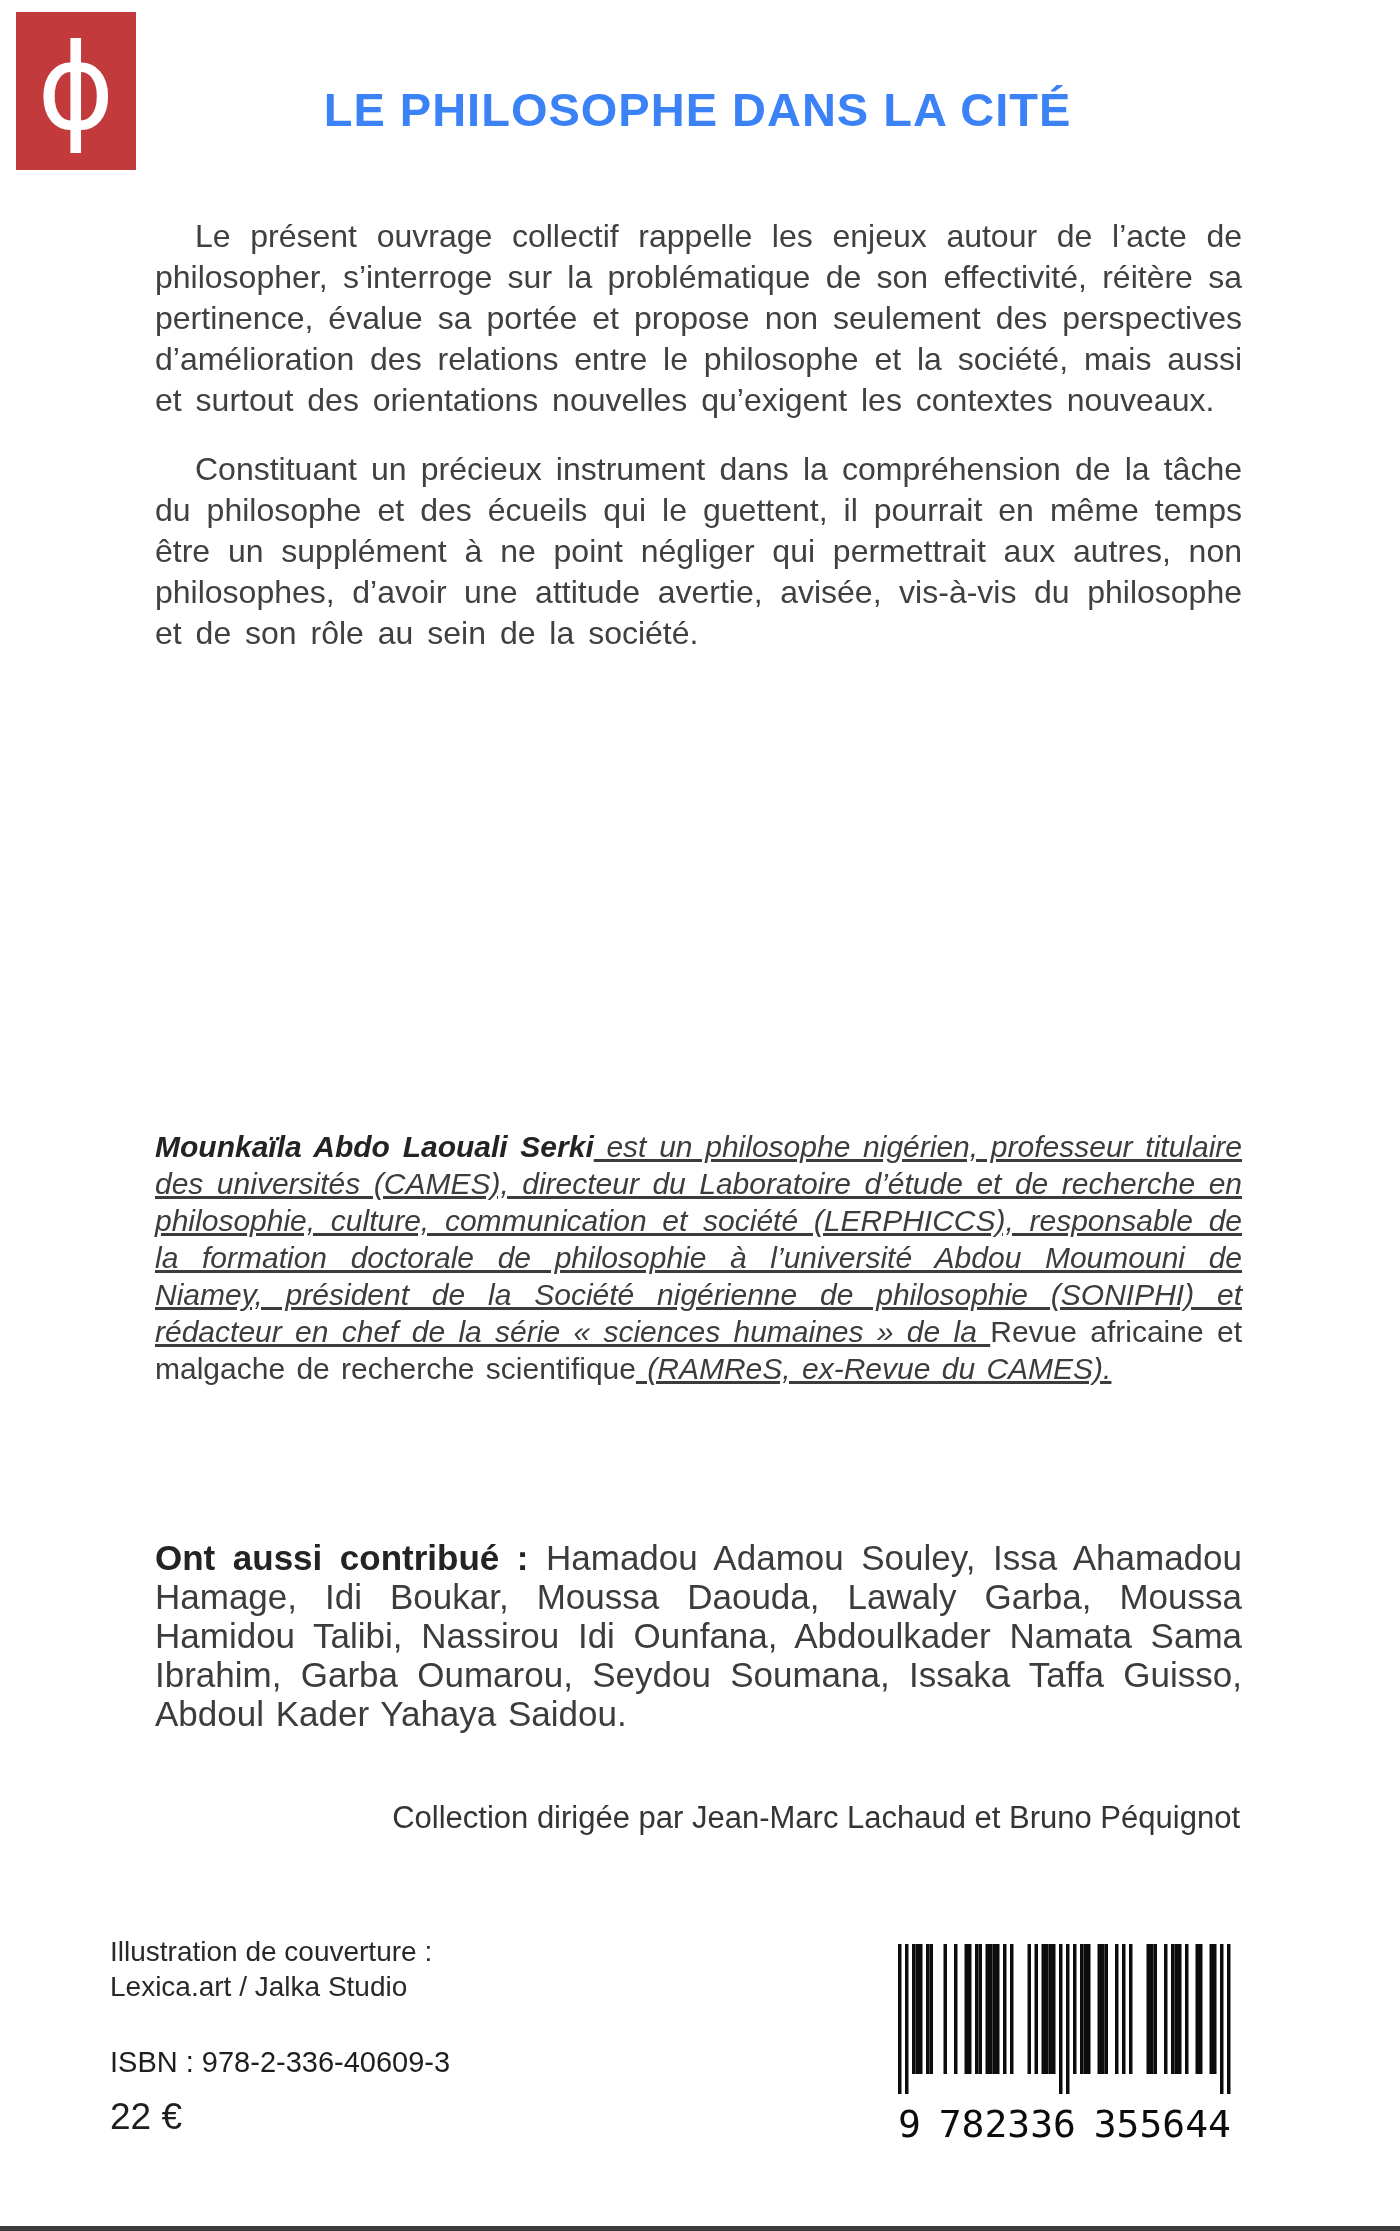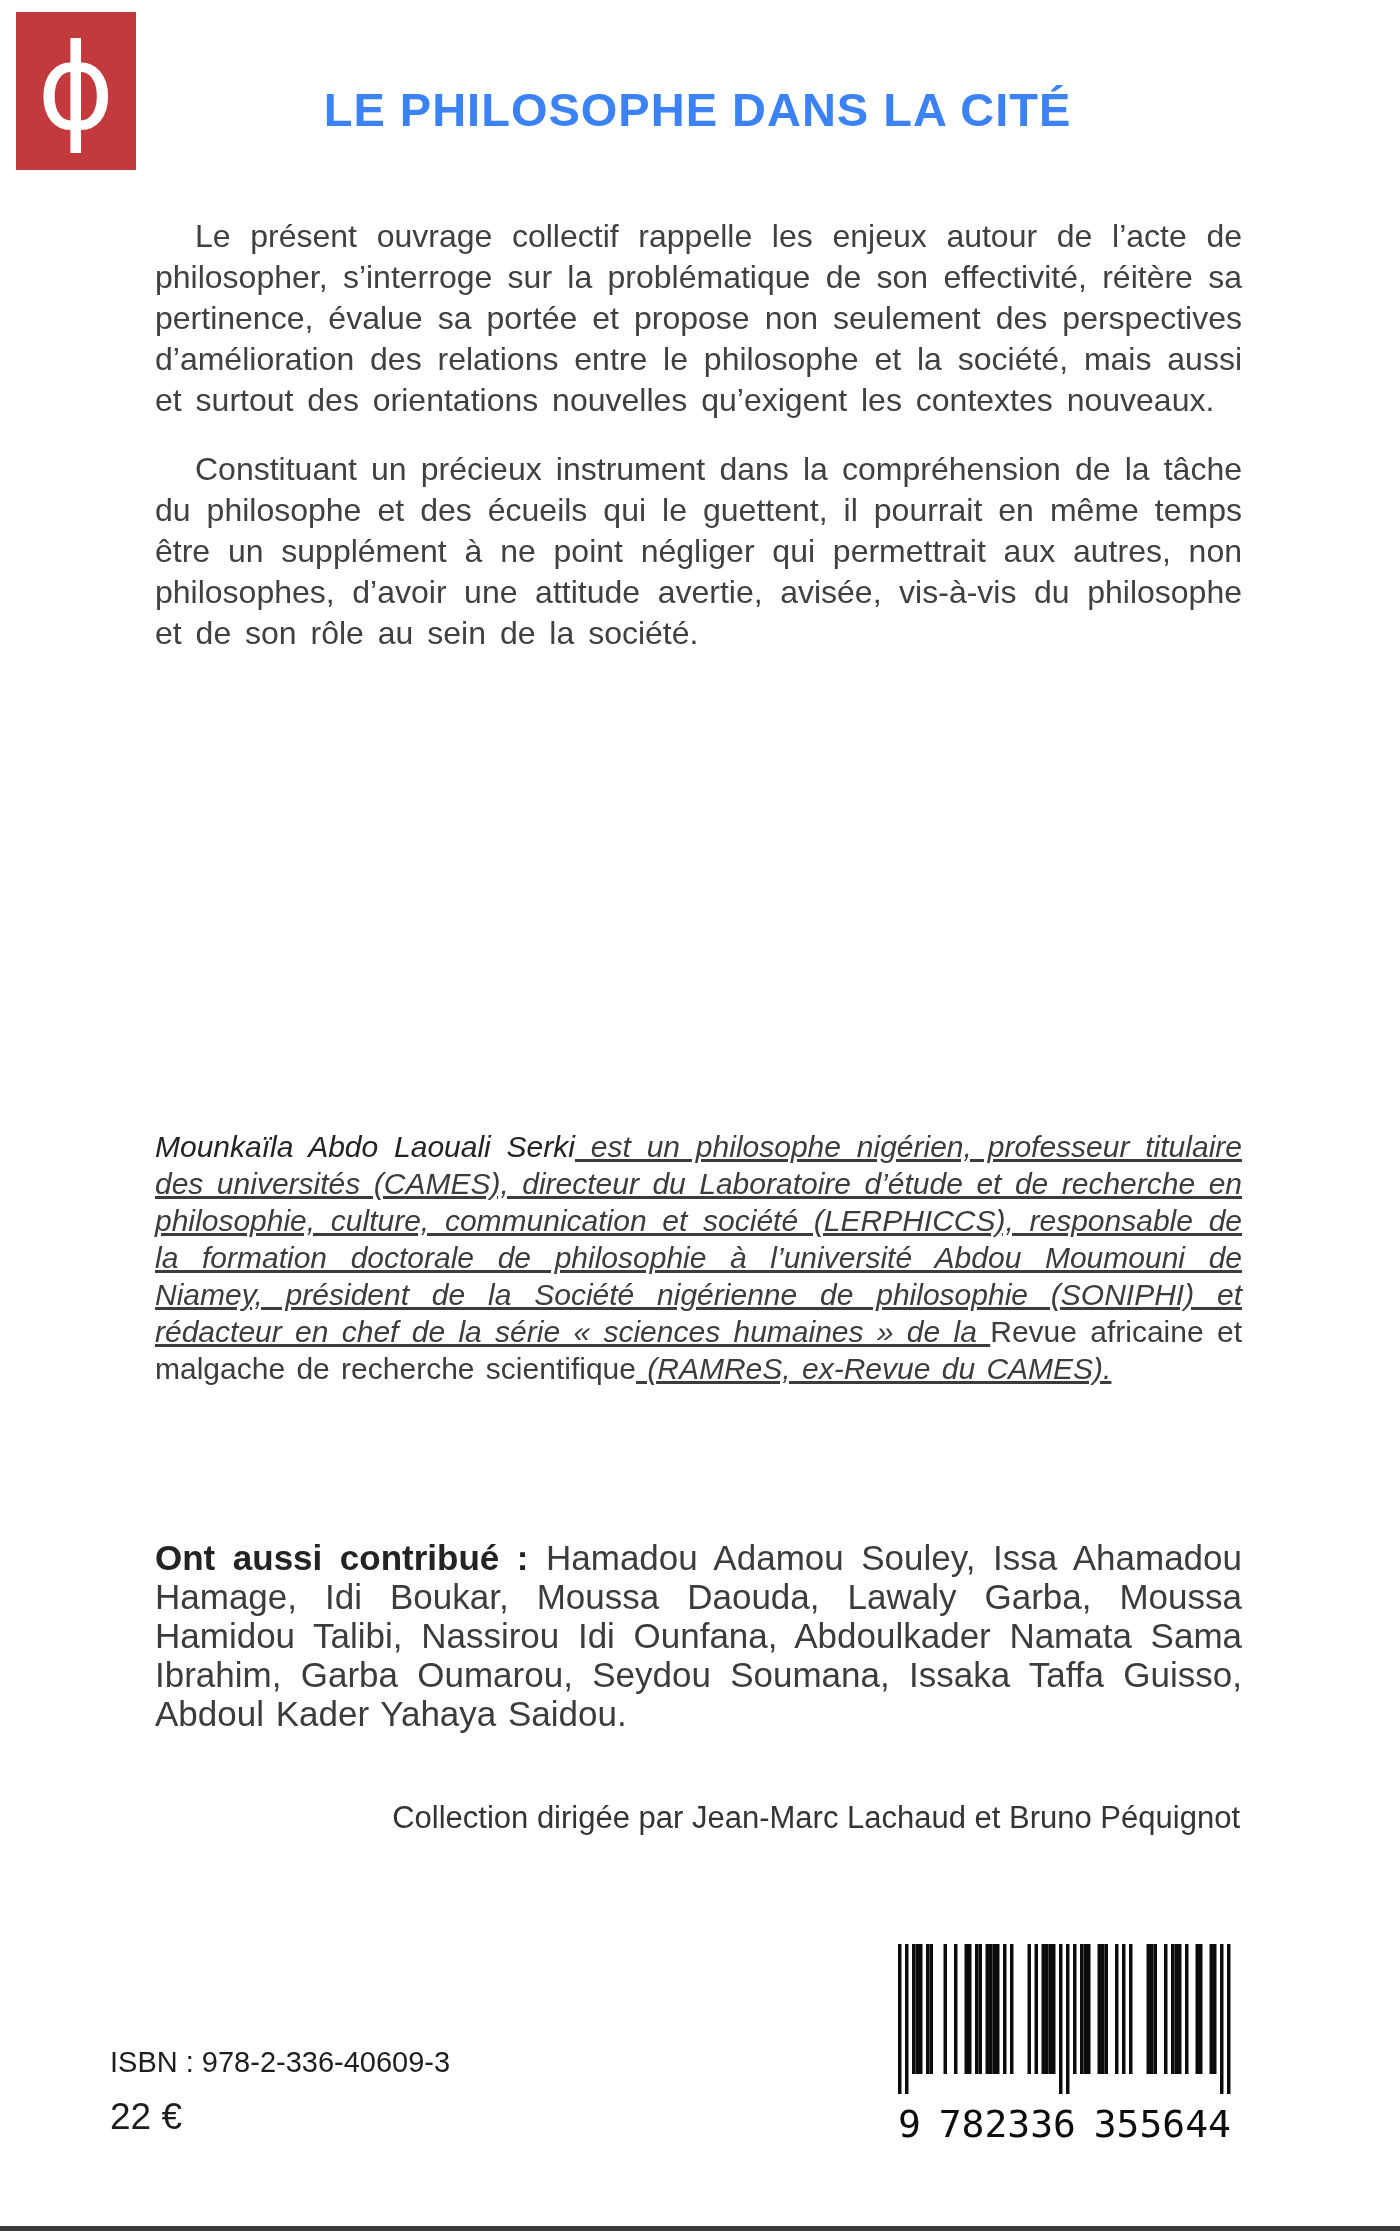--- a/index.html
+++ b/index.html
@@ -47,21 +47,21 @@
   }
   .para.indent { text-indent:40px;margin-top:28px; }
   
   .bio {
     top:1128px;
     font-size:30px; line-height:37px;
     text-align:justify;
     word-spacing:3px;
     color:#3c3c3c;
   }
-  .seg-bold-italic { font-style:italic; font-weight:400; color:#232323; }
+  .seg-bold-italic { font-style:italic; font-weight:700; color:#232323; }
   .seg-italic { font-style:italic;text-decoration:underline; }
   .seg-roman { font-style:normal; }
   .seg-bold { font-weight:700; color:#232323; }
   .seg-regular { font-weight:400; }
   
   .contributors {
     top:1538px;
     font-size:35px; line-height:39px;
     text-align:justify;
     word-spacing:2px;
@@ -121,20 +121,24 @@
     <p class="para indent">Le présent ouvrage collectif rappelle les enjeux autour de l’acte de philosopher, s’interroge sur la problématique de son effectivité, réitère sa pertinence, évalue sa portée et propose non seulement des perspectives d’amélioration des relations entre le philosophe et la société, mais aussi et surtout des orientations nouvelles qu’exigent les contextes nouveaux.</p>
     <p class="para indent">Constituant un précieux instrument dans la compréhension de la tâche du philosophe et des écueils qui le guettent, il pourrait en même temps être un supplément à ne point négliger qui permettrait aux autres, non philosophes, d’avoir une attitude avertie, avisée, vis-à-vis du philosophe et de son rôle au sein de la société.</p>
   </div>
 
   <div class="column bio"><span class="seg-bold-italic">Mounkaïla Abdo Laouali Serki</span><span class="seg-italic"> est un philosophe nigérien, professeur titulaire des universités (CAMES), directeur du Laboratoire d’étude et de recherche en philosophie, culture, communication et société (LERPHICCS), responsable de la formation doctorale de philosophie à l’université Abdou Moumouni de Niamey, président de la Société nigérienne de philosophie (SONIPHI) et rédacteur en chef de la série « sciences humaines » de la </span><span class="seg-roman">Revue africaine et malgache de recherche scientifique</span><span class="seg-italic"> (RAMReS, ex-Revue du CAMES).</span></div>
 
   <div class="column contributors"><span class="seg-bold">Ont aussi contribué : </span><span class="seg-regular">Hamadou Adamou Souley, Issa Ahamadou Hamage, Idi Boukar, Moussa Daouda, Lawaly Garba, Moussa Hamidou Talibi, Nassirou Idi Ounfana, Abdoulkader Namata Sama Ibrahim, Garba Oumarou, Seydou Soumana, Issaka Taffa Guisso, Abdoul Kader Yahaya Saidou.</span></div>
 
   <div class="collection">Collection dirigée par Jean-Marc Lachaud et Bruno Péquignot</div>
 
+  <div class="credit">
+    <div>Illustration de couverture :</div>
+    <div>Lexica.art / Jalka Studio</div>
+  </div>
 
   <div class="isbn">ISBN : 978-2-336-40609-3</div>
 
   <div class="price">22 €</div>
 
   <div class="barcode">
     <div class="bars"><svg xmlns="http://www.w3.org/2000/svg" width="332.5" height="150">
           <rect x="0" y="0" width="3.5" height="150"></rect>
           <rect x="7" y="0" width="3.5" height="150"></rect>
           <rect x="14" y="0" width="3.5" height="130"></rect>

